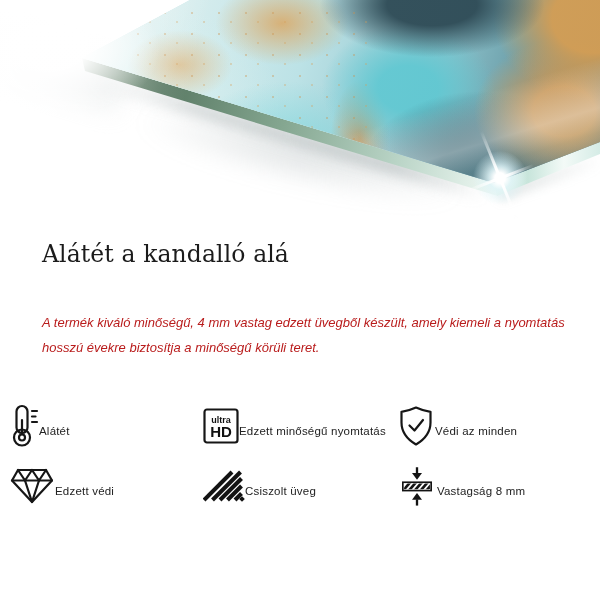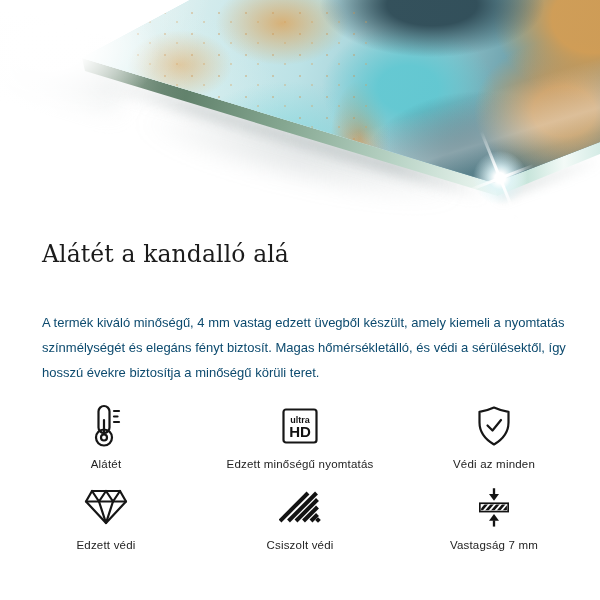--- a/index.html
+++ b/index.html
@@ -67,26 +67,26 @@
     background:radial-gradient(circle, #ffffff 0 12%, rgba(225,245,248,.85) 26%, rgba(185,228,236,0) 62%); }
   .sparkle .ray { position:absolute; left:50%; top:50%; filter:blur(.5px);
     background:linear-gradient(to right, rgba(255,255,255,0), #fff 42%, #fff 58%, rgba(255,255,255,0)); }
   .sparkle .ray-a { width:100px; height:3px; transform:translate(-50%,-50%) rotate(68deg); }
   .sparkle .ray-b { width:72px;  height:2.5px; transform:translate(-50%,-50%) rotate(-21deg); }
 
   
   .title { position:absolute; left:42px; top:239px; font-family:"DejaVu Serif", serif;
     font-size:23.5px; line-height:30.5px; font-weight:400; color:#1b1b1b; letter-spacing:.1px; }
   .desc { position:absolute; left:42px; top:310px; font-size:13px; line-height:25px;
-    color:#0c4a6e; white-space:nowrap; }
+    color:#b91c1c; white-space:nowrap;font-style:italic; }
 
   
   .features { position:absolute; left:9px; top:403px; width:582px;
     display:grid; grid-template-columns:repeat(3, 194px); row-gap:14px; }
-  .feature { display:flex; flex-direction:column; align-items:center; }
+  .feature { display:flex; flex-direction:row; align-items:center; }
   .icon-box { height:46px; display:flex; align-items:center; justify-content:center; }
   .feature-label { margin-top:9px; font-size:11.5px; color:#232323; letter-spacing:.2px; }
   svg { display:block; }
   .stroke { fill:none; stroke:#161616; stroke-width:2.2; }
   .round { stroke-linecap:round; stroke-linejoin:round; }
   .badge-text { font-family:"Liberation Sans", sans-serif; font-weight:bold; fill:#111; }
 </style>
 </head>
 <body>
 
@@ -110,21 +110,20 @@
       <div class="ray ray-b"></div>
     </div>
   </div>
 
   <h1 class="title">
     <span style="display:block">Alátét a kandalló alá</span>
   </h1>
 
   <div class="desc">
     <div>A termék kiváló minőségű, 4 mm vastag edzett üvegből készült, amely kiemeli a nyomtatás</div>
-    <div>színmélységét és elegáns fényt biztosít. Magas hőmérsékletálló, és védi a sérülésektől, így</div>
     <div>hosszú évekre biztosítja a minőségű körüli teret.</div>
   </div>
 
   <div class="features">
 
     <div class="feature">
       <div class="icon-box">
         <svg width="30" height="44" viewBox="0 0 30 44">
           <rect class="stroke" x="7.5" y="2" width="11" height="27" rx="5.5"></rect>
           <circle class="stroke" cx="13" cy="33.5" r="8"></circle>
@@ -177,21 +176,21 @@
           <g stroke="#131313" stroke-width="4" fill="none">
             <line x1="1" y1="31" x2="29" y2="3"></line>
             <line x1="9.5" y1="31" x2="37.5" y2="3"></line>
             <line x1="17" y1="31" x2="38.5" y2="9.5"></line>
             <line x1="24.5" y1="31" x2="38.5" y2="17"></line>
             <line x1="32" y1="31" x2="38.5" y2="24.5"></line>
           </g>
           <rect x="37" y="28" width="4" height="4" fill="#131313" transform="rotate(-45 39 30)"></rect>
         </svg>
       </div>
-      <div class="feature-label">Csiszolt védi</div>
+      <div class="feature-label">Csiszolt üveg</div>
     </div>
 
     <div class="feature">
       <div class="icon-box">
         <svg width="40" height="48" viewBox="0 0 48 48">
           <line x1="24" y1="1.5" x2="24" y2="9" stroke="#131313" stroke-width="2.8"></line>
           <polygon points="18,8.5 30,8.5 24,16.5" fill="#131313"></polygon>
           <rect x="7" y="19.5" width="34" height="10" fill="none" stroke="#131313" stroke-width="2"></rect>
           <clipPath id="barclip">
               <rect x="8.5" y="21" width="31" height="7"></rect>
@@ -200,17 +199,17 @@
             <line x1="6" y1="31" x2="18" y2="17"></line>
             <line x1="13" y1="31" x2="25" y2="17"></line>
             <line x1="20" y1="31" x2="32" y2="17"></line>
             <line x1="27" y1="31" x2="39" y2="17"></line>
             <line x1="34" y1="31" x2="46" y2="17"></line>
           </g>
           <polygon points="18,40.5 30,40.5 24,32.5" fill="#131313"></polygon>
           <line x1="24" y1="40" x2="24" y2="47.5" stroke="#131313" stroke-width="2.8"></line>
         </svg>
       </div>
-      <div class="feature-label">Vastagság 7 mm</div>
+      <div class="feature-label">Vastagság 8 mm</div>
     </div>
 
   </div>
 </div>
 
 </body></html>

